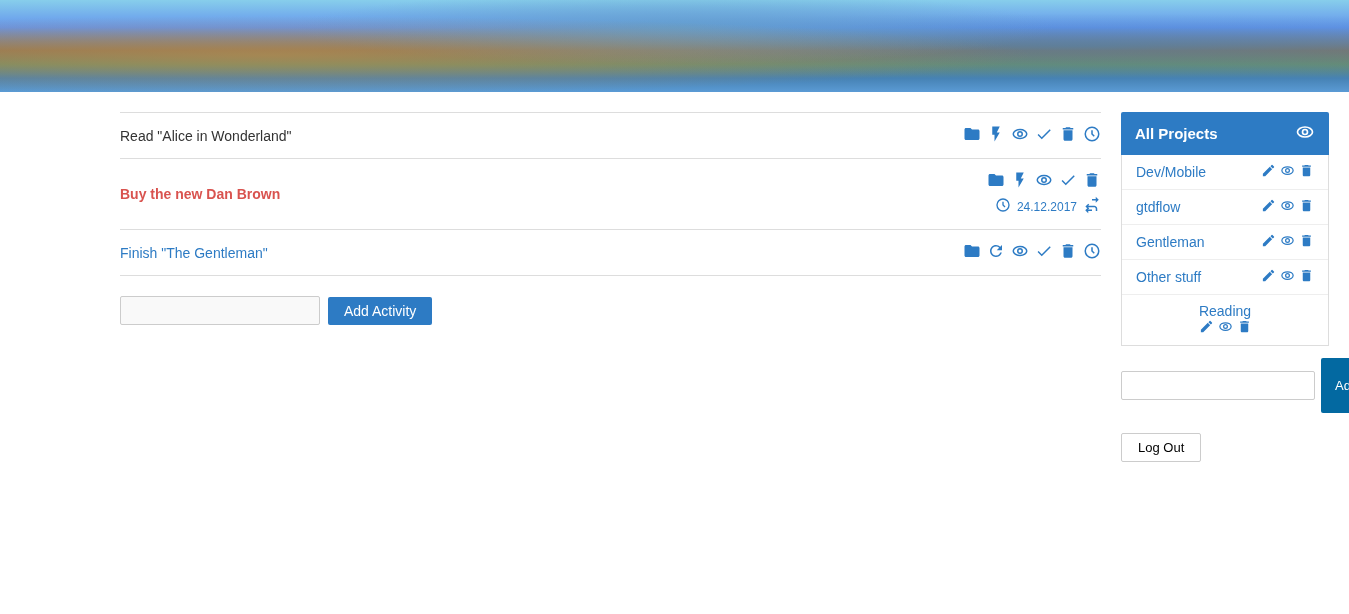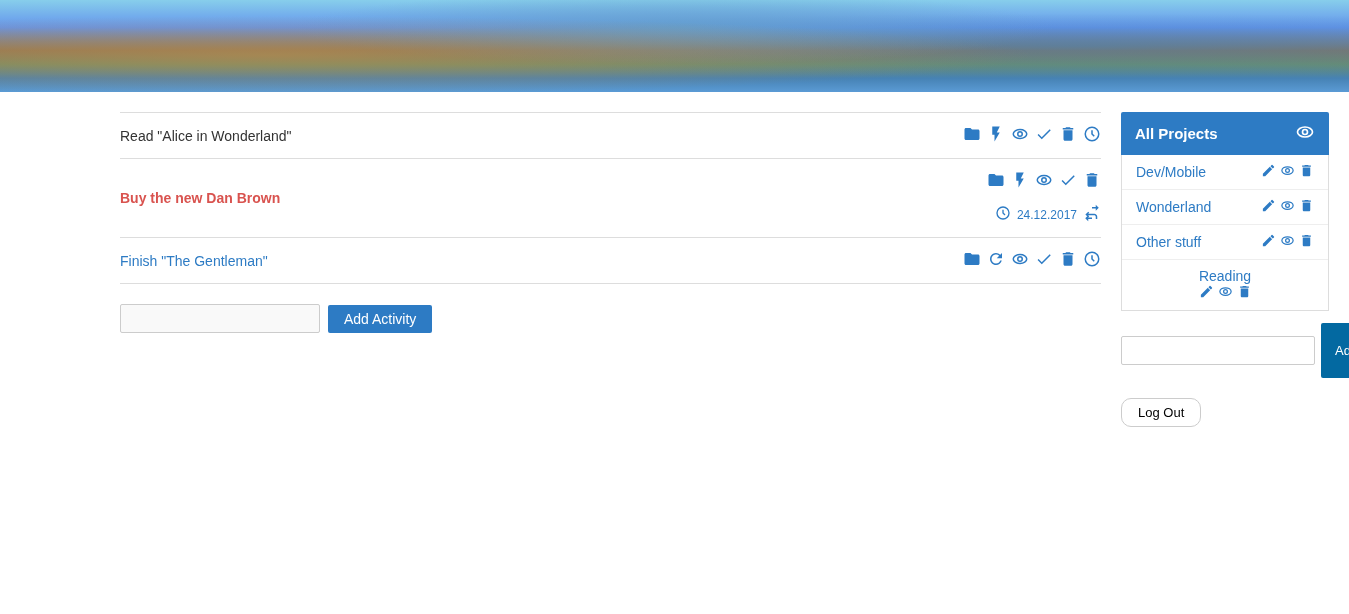--- a/index.html
+++ b/index.html
@@ -84,21 +84,21 @@
 
     .activity-title {
       color: #333;
       font-size: 14px;
     }
 
     .activity-icons-wrapper {
       display: flex;
       flex-direction: column;
       align-items: flex-end;
-      gap: 12px;
+      gap: 4px;
     }
 
     .icon-row {
       display: flex;
       align-items: center;
       gap: 6px;
     }
 
     .icon-btn {
       color: #2d7bc4;
@@ -210,21 +210,21 @@
       font-size: 13px;
     }
 
     .logout-btn {
       margin-top: 20px;
       padding: 6px 16px;
       border: 1px solid #ccc;
       background: #fff;
       cursor: pointer;
       font-size: 13px;
-      border-radius: 10px;
+      border-radius: 2px;
     }
   </style>
 </head>
 <body>
 
 <div class="hero-banner">
   <div class="hero-banner-inner"></div>
 </div>
 
 <div class="main-container">
@@ -401,23 +401,44 @@
             </span>
             <span class="proj-icon" title="Delete">
               <svg width="15" height="15" viewBox="0 0 24 24" fill="#2d7bc4">
                   <path d="M6 19c0 1.1.9 2 2 2h8c1.1 0 2-.9 2-2V7H6v12zM19 4h-3.5l-1-1h-5l-1 1H5v2h14V4z"></path>
                 </svg>
             </span>
           </div>
         </div>
 
 
-
         <div class="project-item">
-          <span class="project-name">Wonderland</span>
+          <span class="project-name">gtdflow</span>
+          <div class="project-actions">
+            <span class="proj-icon" title="Edit">
+              <svg width="15" height="15" viewBox="0 0 24 24" fill="#2d7bc4">
+                  <path d="M3 17.25V21h3.75L17.81 9.94l-3.75-3.75L3 17.25zM20.71 7.04a1 1 0 000-1.41l-2.34-2.34a1 1 0 00-1.41 0l-1.83 1.83 3.75 3.75 1.83-1.83z"></path>
+                </svg>
+            </span>
+            <span class="proj-icon" title="Toggle visibility">
+              <svg width="15" height="15" viewBox="0 0 24 24" fill="none" stroke="#2d7bc4" stroke-width="2">
+                  <ellipse cx="12" cy="12" rx="9" ry="6"></ellipse>
+                  <circle cx="12" cy="12" r="3"></circle>
+                </svg>
+            </span>
+            <span class="proj-icon" title="Delete">
+              <svg width="15" height="15" viewBox="0 0 24 24" fill="#2d7bc4">
+                  <path d="M6 19c0 1.1.9 2 2 2h8c1.1 0 2-.9 2-2V7H6v12zM19 4h-3.5l-1-1h-5l-1 1H5v2h14V4z"></path>
+                </svg>
+            </span>
+          </div>
+        </div>
+
+        <div class="project-item">
+          <span class="project-name">Gentleman</span>
           <div class="project-actions">
             <span class="proj-icon" title="Edit">
               <svg width="15" height="15" viewBox="0 0 24 24" fill="#2d7bc4">
                   <path d="M3 17.25V21h3.75L17.81 9.94l-3.75-3.75L3 17.25zM20.71 7.04a1 1 0 000-1.41l-2.34-2.34a1 1 0 00-1.41 0l-1.83 1.83 3.75 3.75 1.83-1.83z"></path>
                 </svg>
             </span>
             <span class="proj-icon" title="Toggle visibility">
               <svg width="15" height="15" viewBox="0 0 24 24" fill="none" stroke="#2d7bc4" stroke-width="2">
                   <ellipse cx="12" cy="12" rx="9" ry="6"></ellipse>
                   <circle cx="12" cy="12" r="3"></circle>

